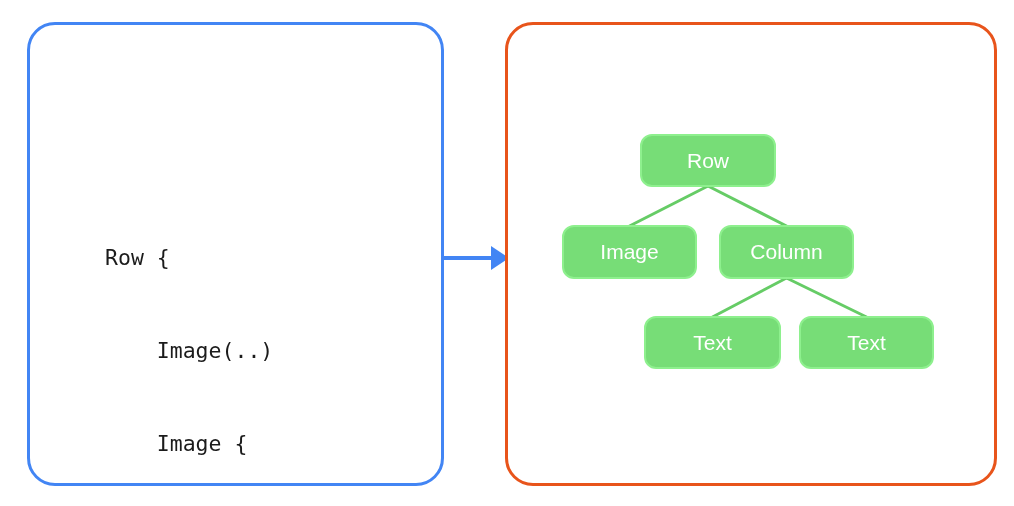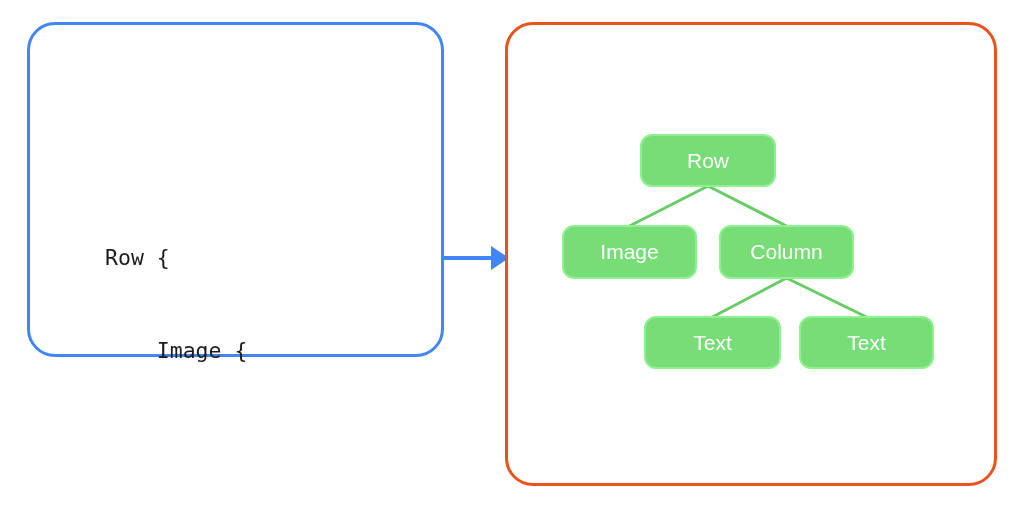--- a/index.html
+++ b/index.html
@@ -26,21 +26,21 @@
   .panel {
     position: absolute;
     box-sizing: border-box;
     background: #ffffff;
     border-radius: 28px;
   }
   #code-panel {
     left: 27px;
     top: 22px;
     width: 417px;
-    height: 335px;
+    height: 464px;
     border: 3px solid #0f766e;
   }
   #tree-panel {
     left: 505px;
     top: 22px;
     width: 492px;
     height: 464px;
     border: 3px solid #e8541b;
   }
 
@@ -85,20 +85,21 @@
   }
 </style>
 </head>
 <body style="background: rgb(255, 255, 255);">
 
 <div id="canvas">
 
   <div class="panel" id="code-panel" style="border-color: rgb(66, 133, 244);">
     <div id="code-block" style="color: rgb(27, 27, 27);">
       <span class="code-line">Row {</span>
+      <span class="code-line">    Image(..)</span>
       <span class="code-line">    Image {</span>
       
       
       
       
     </div>
   </div>
 
   <svg id="flow-arrow" viewBox="0 0 72 46">
     <line id="arrow-shaft" x1="3" y1="23" x2="53" y2="23" stroke-width="4" stroke-linecap="butt" stroke="#4285f4"></line>

